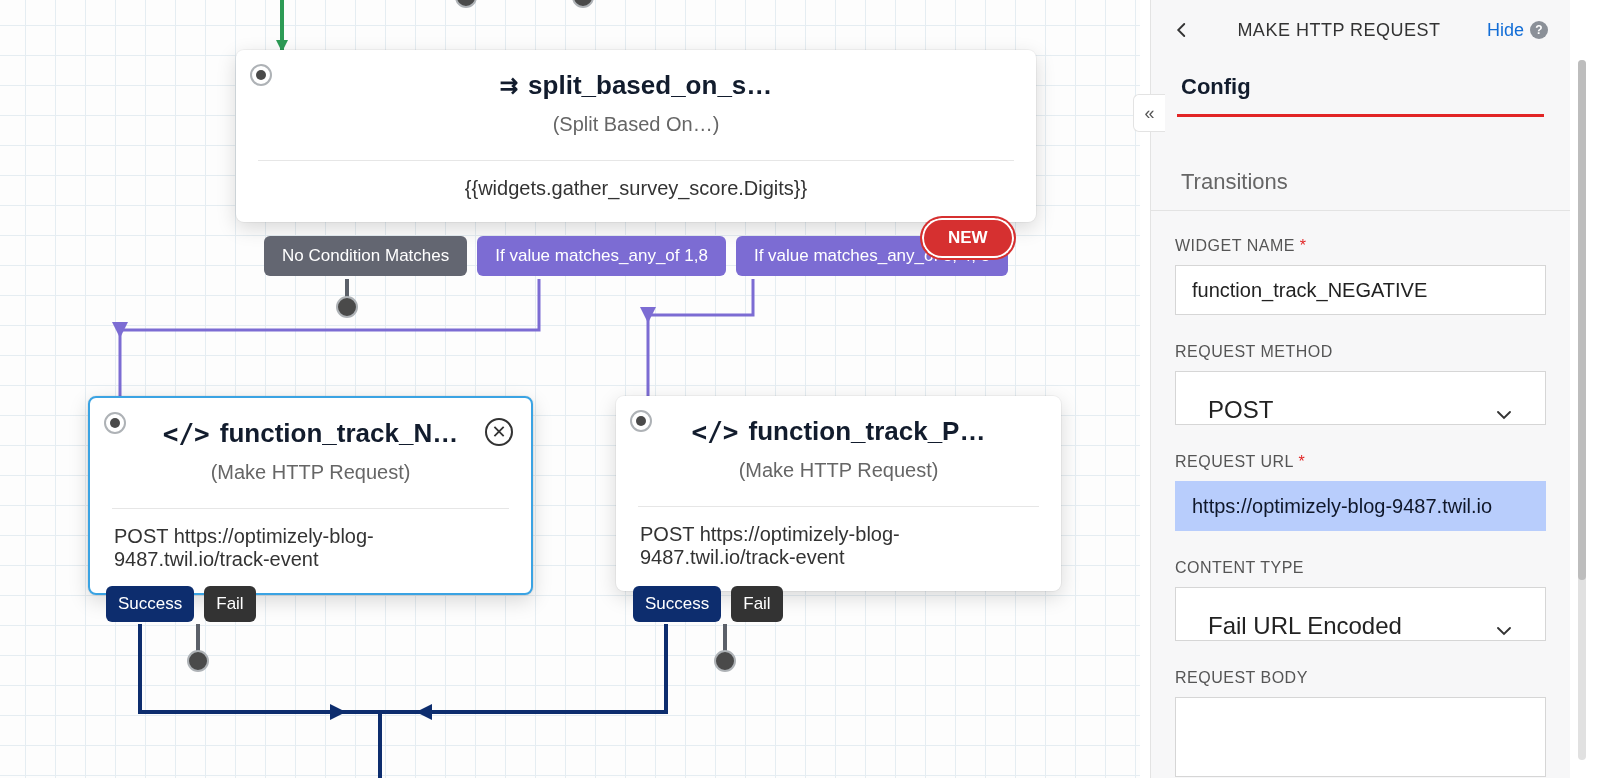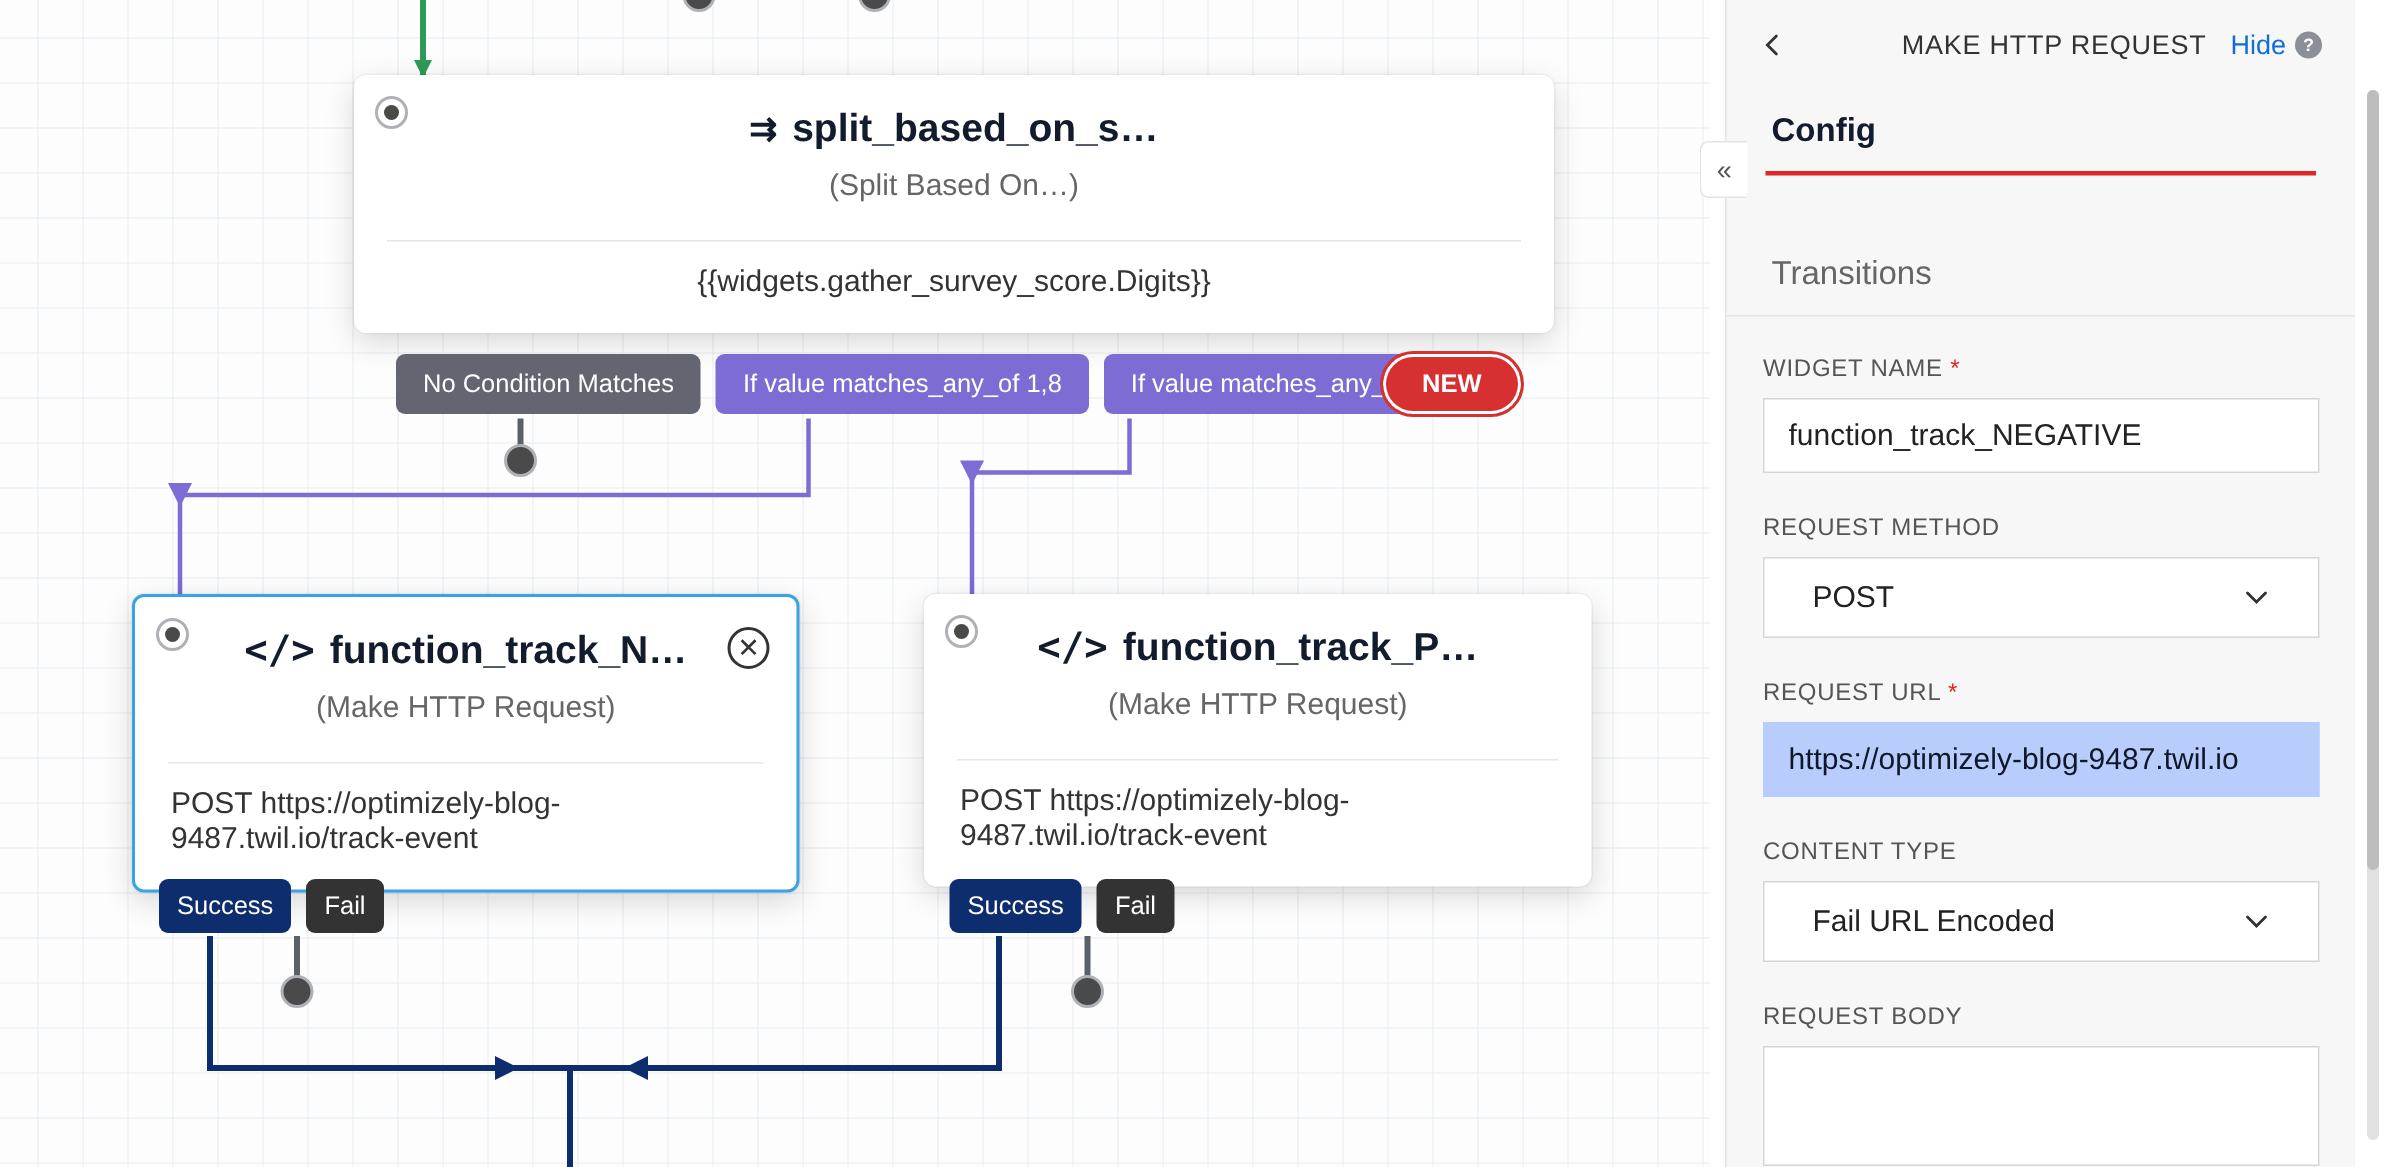--- a/index.html
+++ b/index.html
@@ -122,21 +122,21 @@
 .sp-top {
   height: 60px;
   display: flex;
   align-items: center;
   padding: 0 22px;
   gap: 16px;
 }
 .sp-back { font-size: 26px; color: #333; cursor: pointer; }
 .sp-title {
   flex: 1;
-  text-align: right;
+  text-align: center;
   font-size: 18px;
   color: #333;
   letter-spacing: 0.5px;
 }
 .sp-hide { color: #126dd6; font-size: 18px; cursor: pointer; display: flex; align-items: center; gap: 6px; }
 .sp-help-circle { width: 18px; height: 18px; border-radius: 50%; background: #8b9098; color: #fff; font-size: 12px; display: flex; align-items: center; justify-content: center; font-weight: 700;}
 
 .sp-tabs {
   display: flex;
   padding: 0 26px;
@@ -176,25 +176,25 @@
   color: #222;
   margin-bottom: 28px;
 }
 .sp-input.highlight { background: #b8cdfc; border-color: #b8cdfc; color: #0f172a; }
 .sp-select {
   width: 100%;
   height: 54px;
   border: 1px solid #d6d6d6;
   background: #fff;
   padding: 0 32px;
-  font-size: 20px;
+  font-size: 24px;
   color: #222;
   margin-bottom: 28px;
   display: flex;
-  align-items: center;
+  align-items: flex-end;
   justify-content: space-between;
   cursor: pointer;
 }
 .sp-textarea {
   width: 100%;
   height: 80px;
   border: 1px solid #d6d6d6;
   background: #fff;
   padding: 12px 16px;
   font-size: 18px;
@@ -293,21 +293,21 @@
     </div>
     <div class="node-divider"></div>
     <div class="node-body">{{widgets.gather_survey_score.Digits}}</div>
   </div>
 
   <div class="chip-row" style="left:264px; top:236px;">
     <div class="chip grey">No Condition Matches</div>
     <div class="chip purp">If value matches_any_of 1,8</div>
     <div class="chip purp">If value matches_any_of 3, 4, 5</div>
   </div>
-  <div class="chip red" style="position:absolute; left:920px; top:234px; border-radius:28px; padding:10px 26px;text-align:right;">NEW</div>
+  <div class="chip red" style="position:absolute; left:920px; top:216px; border-radius:28px; padding:10px 26px;text-align:right;">NEW</div>
 
   <div class="conn-handle" style="left:336px; top:296px;"></div>
 
   <div class="node selected" style="left:88px; top:396px; width:445px;">
     <div class="node-dot">
         <div class="node-dot-inner"></div>
       </div>
     <span class="node-close">✕</span>
     <div class="node-header">
       <div class="node-title">

